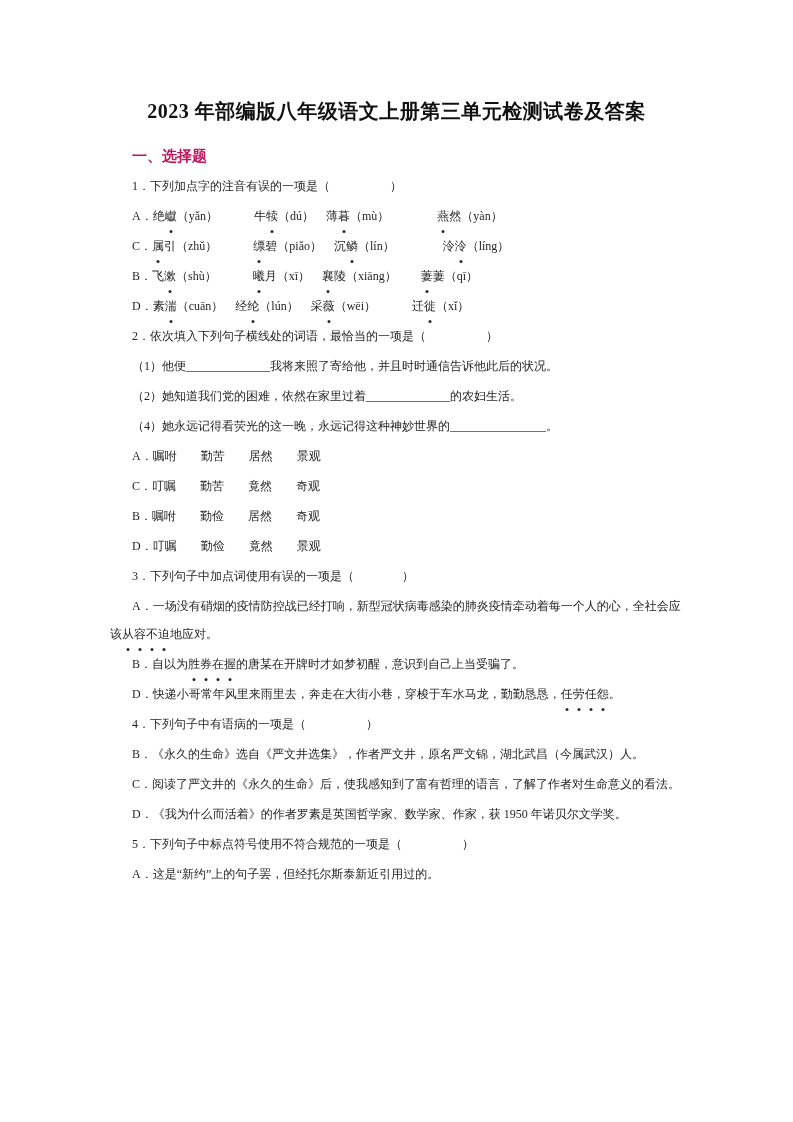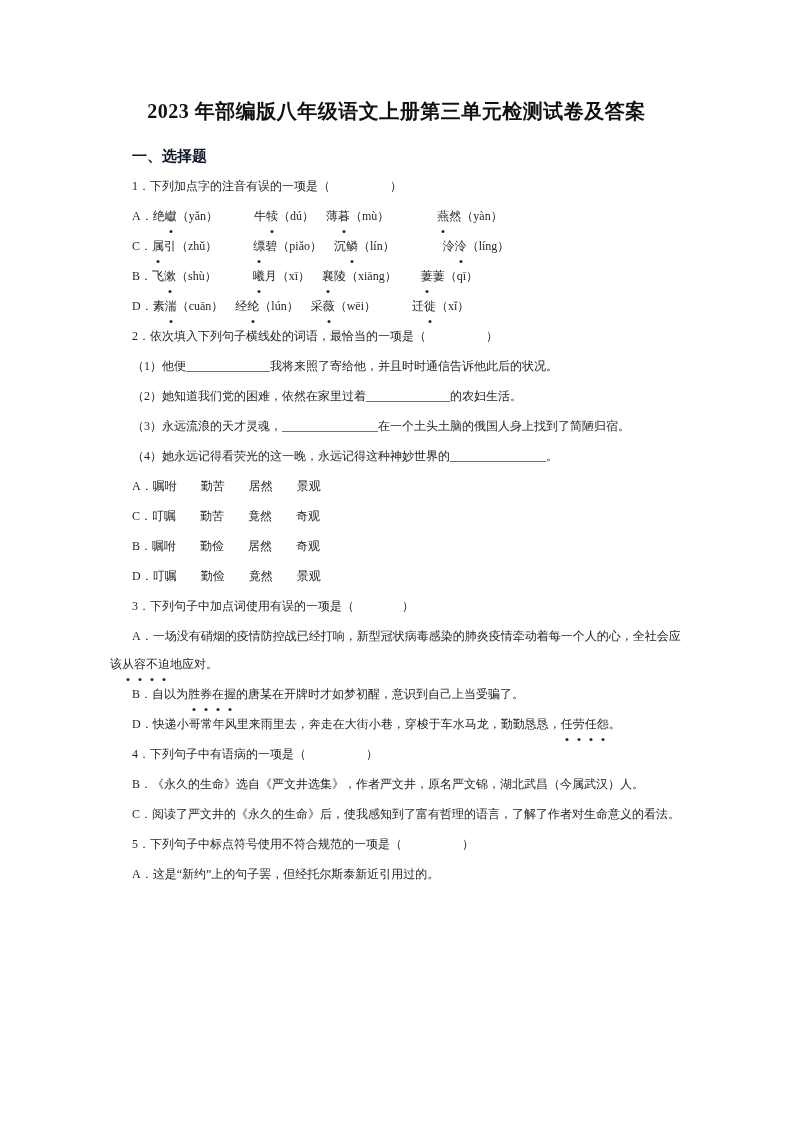--- a/index.html
+++ b/index.html
@@ -27,21 +27,21 @@
     line-height: 30px;
     letter-spacing: 0.5px;
     color: #111111;
   }
   .section-heading {
     font-weight: bold;
     font-size: 15px;
     line-height: 28px;
     margin: 0 0 2px 0;
     text-indent: 22px;
-    color: #0f172a;
+    color: #be185d;
   }
   .line {
     font-size: 12px;
     line-height: 28px;
     margin: 0 0 2px 0;
     text-indent: 22px;
     white-space: pre-wrap;
     word-break: break-all;
   }
   
@@ -70,29 +70,29 @@
   <p class="section-heading">一、选择题</p>
   <div id="question-list">
       <p class="line">1．下列加点字的注音有误的一项是（　　　　　）</p>
       <p class="line">A．绝<span class="em-dot">巘</span>（yǎn）　　　牛<span class="em-dot">犊</span>（dú）　薄<span class="em-dot">暮</span>（mù）　　　　<span class="em-dot">燕</span>然（yàn）</p>
       <p class="line">C．<span class="em-dot">属</span>引（zhǔ）　　　<span class="em-dot">缥</span>碧（piǎo）　沉<span class="em-dot">鳞</span>（lín）　　　　泠<span class="em-dot">泠</span>（líng）</p>
       <p class="line">B．飞<span class="em-dot">漱</span>（shù）　　　<span class="em-dot">曦</span>月（xī）　<span class="em-dot">襄</span>陵（xiāng）　　<span class="em-dot">萋</span>萋（qī）</p>
       <p class="line">D．素<span class="em-dot">湍</span>（cuān）　经<span class="em-dot">纶</span>（lún）　采<span class="em-dot">薇</span>（wēi）　　　迁<span class="em-dot">徙</span>（xǐ）</p>
       <p class="line">2．依次填入下列句子横线处的词语，最恰当的一项是（　　　　　）</p>
       <p class="line">（1）他便______________我将来照了寄给他，并且时时通信告诉他此后的状况。</p>
       <p class="line">（2）她知道我们党的困难，依然在家里过着______________的农妇生活。</p>
-      <p class="line">（3）永远流浪的天才灵魂，________________在一个土头土脑的俄国人身上找到了简陋归宿。</p>
       <p class="line">（4）她永远记得看荧光的这一晚，永远记得这种神妙世界的________________。</p>
       <p class="line">A．嘱咐　　勤苦　　居然　　景观</p>
       <p class="line">C．叮嘱　　勤苦　　竟然　　奇观</p>
       <p class="line">B．嘱咐　　勤俭　　居然　　奇观</p>
       <p class="line">D．叮嘱　　勤俭　　竟然　　景观</p>
       <p class="line">3．下列句子中加点词使用有误的一项是（　　　　）</p>
       <p class="line">A．一场没有硝烟的疫情防控战已经打响，新型冠状病毒感染的肺炎疫情牵动着每一个人的心，全社会应该<span class="em-dot">从</span><span class="em-dot">容</span><span class="em-dot">不</span><span class="em-dot">迫</span>地应对。</p>
       <p class="line">B．自以为<span class="em-dot">胜</span><span class="em-dot">券</span><span class="em-dot">在</span><span class="em-dot">握</span>的唐某在开牌时才如梦初醒，意识到自己上当受骗了。</p>
       <p class="line">D．快递小哥常年风里来雨里去，奔走在大街小巷，穿梭于车水马龙，勤勤恳恳，<span class="em-dot">任</span><span class="em-dot">劳</span><span class="em-dot">任</span><span class="em-dot">怨</span>。</p>
       <p class="line">4．下列句子中有语病的一项是（　　　　　）</p>
       <p class="line">B．《永久的生命》选自《严文井选集》，作者严文井，原名严文锦，湖北武昌（今属武汉）人。</p>
       <p class="line">C．阅读了严文井的《永久的生命》后，使我感知到了富有哲理的语言，了解了作者对生命意义的看法。</p>
+      <p class="line">D．《我为什么而活着》的作者罗素是英国哲学家、数学家、作家，获 1950 年诺贝尔文学奖。</p>
       <p class="line">5．下列句子中标点符号使用不符合规范的一项是（　　　　　）</p>
       <p class="line">A．这是“新约”上的句子罢，但经托尔斯泰新近引用过的。</p>
     </div>
 </div>
 
 </body></html>

